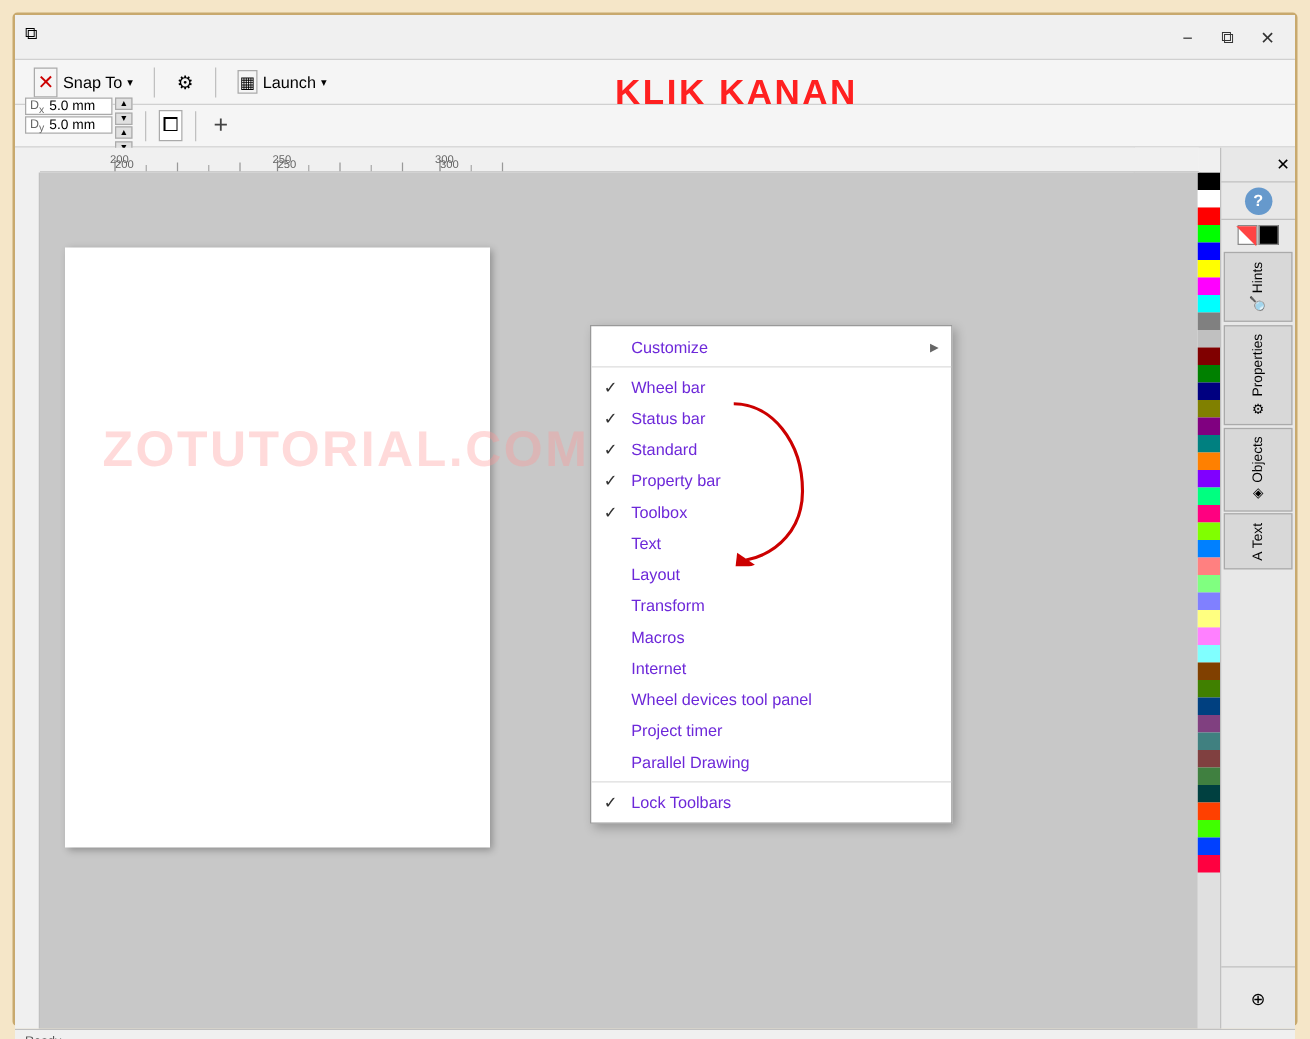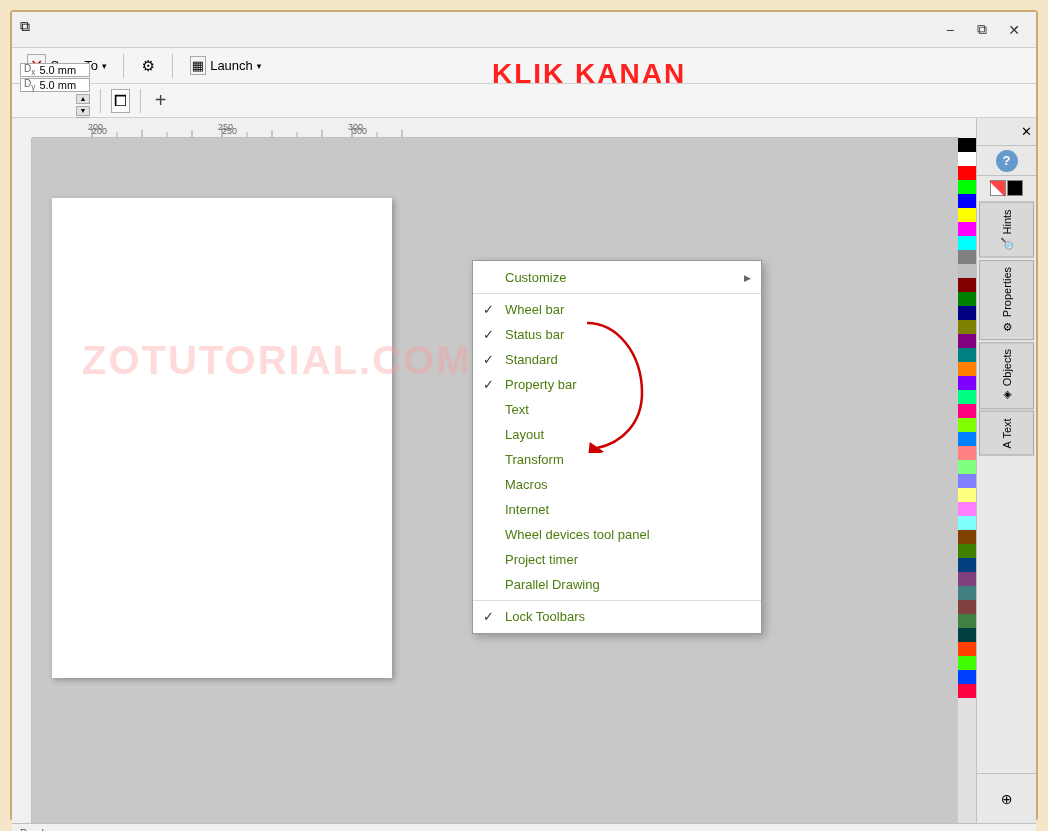--- a/index.html
+++ b/index.html
@@ -88,23 +88,22 @@
       height: 34px;
       background: #f5f5f5;
       border-bottom: 1px solid #d0d0d0;
       display: flex;
       align-items: center;
       padding: 0 8px;
       gap: 6px;
     }
     .prop-field {
       display: flex;
-      align-items: flex-end;
+      align-items: flex-start;
       gap: 2px;
-      flex-direction: column;
     }
     .prop-input-wrap {
       display: flex;
       flex-direction: column;
     }
     .prop-input {
       width: 70px;
       height: 14px;
       display: flex;
       align-items: center;
@@ -170,21 +169,21 @@
       z-index: 10;
       padding: 4px 0;
     }
     .menu-item {
       display: flex;
       align-items: center;
       padding: 5px 16px 5px 32px;
       cursor: pointer;
       position: relative;
       font-size: 13px;
-      color: #4d7c0f;
+      color: #6d28d9;
     }
     .menu-item.has-sub::after {
       content: '▶';
       position: absolute;
       right: 10px;
       font-size: 9px;
       color: #666;
     }
     .menu-item.checked::before {
       content: '✓';
@@ -454,20 +453,23 @@
           </div>
           <div class="menu-item checked">
             <span>Status bar</span>
           </div>
           <div class="menu-item checked">
             <span>Standard</span>
           </div>
           <div class="menu-item checked">
             <span>Property bar</span>
           </div>
+          <div class="menu-item checked">
+            <span>Toolbox</span>
+          </div>
           <div class="menu-item">
             <span>Text</span>
           </div>
           <div class="menu-item">
             <span>Layout</span>
           </div>
           <div class="menu-item">
             <span>Transform</span>
           </div>
           <div class="menu-item">

